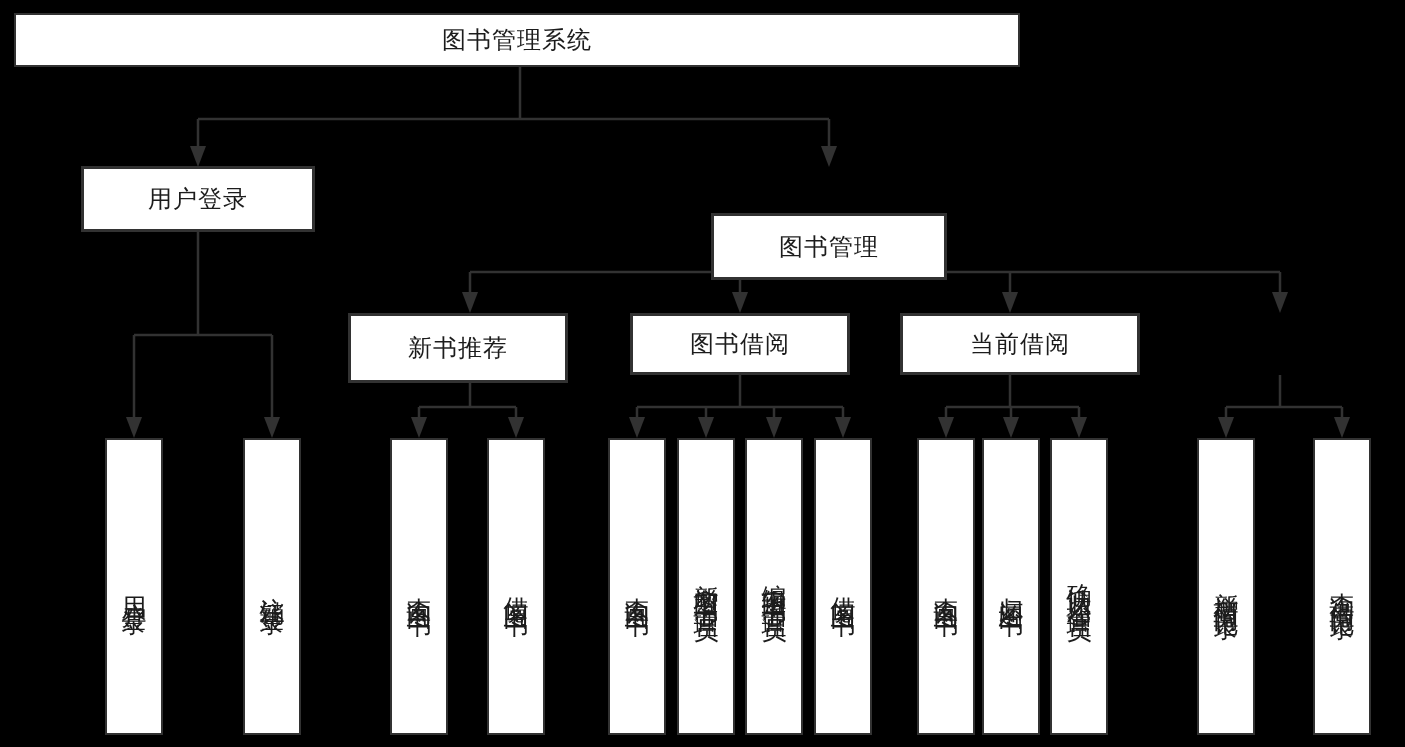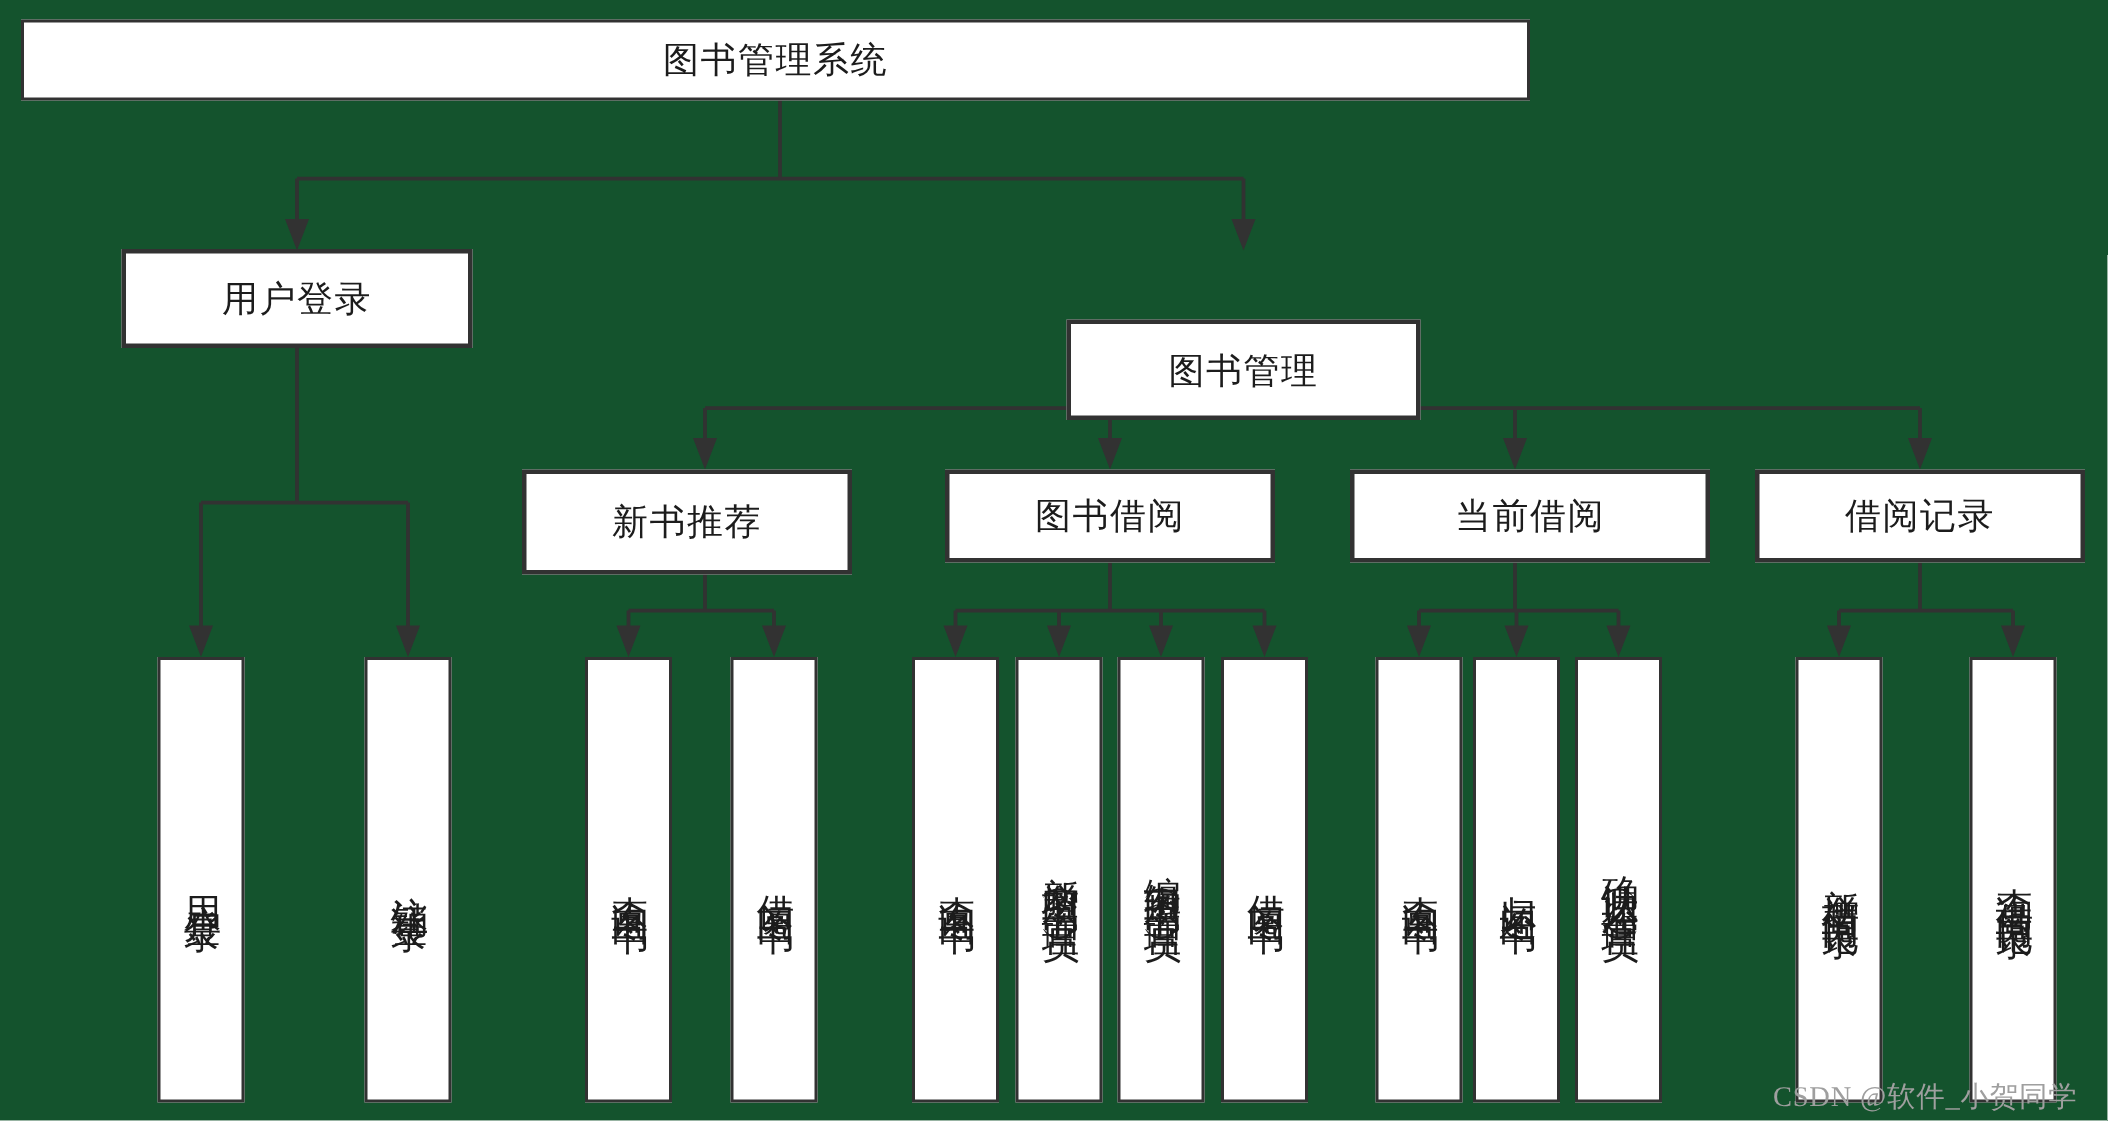--- a/index.html
+++ b/index.html
@@ -7,23 +7,22 @@
     --text:#1c1c1c;
     --box-bg:#ffffff;
     --watermark:#9f9f9f;
   }
   html,body{margin:0;padding:0;background:#ffffff;}
   body{font-family:"Liberation Sans","DejaVu Sans",sans-serif;}
   .canvas{
     position:relative;
     width:1405px;
     height:747px;
-    background:#14532d;
+    background:#000000;
     overflow:hidden;
-    font-family:Liberation Serif, serif;
   }
   svg.connectors{
     position:absolute;
     left:0;top:0;
     width:1405px;height:747px;
   }
   svg.connectors .ln{
     fill:none;
     stroke:var(--line);
     stroke-width:2.5;
@@ -120,35 +119,33 @@
   </svg>
 
   <div class="node root" style="left:14px;top:13px;width:1006px;height:54px;">图书管理系统</div>
 
   <div class="node" style="left:81px;top:166px;width:234px;height:66px;">用户登录</div>
   <div class="node" style="left:711px;top:166px;width:236px;height:67px;margin-top:47px;">图书管理</div>
 
   <div class="node" style="left:348px;top:313px;width:220px;height:70px;">新书推荐</div>
   <div class="node" style="left:630px;top:313px;width:220px;height:62px;">图书借阅</div>
   <div class="node" style="left:900px;top:313px;width:240px;height:62px;">当前借阅</div>
-  <div class="node" style="left:1170px;top:313px;width:220px;height:62px;">借阅记录</div>
 
   <div class="node leaf" style="left:105px;top:438px;width:58px;height:297px;">用户登录</div>
   <div class="node leaf" style="left:243px;top:438px;width:58px;height:297px;">注销登录</div>
 
   <div class="node leaf" style="left:390px;top:438px;width:58px;height:297px;">查询图书</div>
   <div class="node leaf" style="left:487px;top:438px;width:58px;height:297px;">借阅图书</div>
 
   <div class="node leaf" style="left:608px;top:438px;width:58px;height:297px;">查询图书</div>
   <div class="node leaf" style="left:677px;top:438px;width:58px;height:297px;">新增图书（管理员）</div>
   <div class="node leaf" style="left:745px;top:438px;width:58px;height:297px;">编辑图书（管理员）</div>
   <div class="node leaf" style="left:814px;top:438px;width:58px;height:297px;">借阅图书</div>
 
   <div class="node leaf" style="left:917px;top:438px;width:58px;height:297px;">查询图书</div>
   <div class="node leaf" style="left:982px;top:438px;width:58px;height:297px;">归还图书</div>
   <div class="node leaf" style="left:1050px;top:438px;width:58px;height:297px;">确认归还（管理员）</div>
 
   <div class="node leaf" style="left:1197px;top:438px;width:58px;height:297px;">新增借阅记录</div>
   <div class="node leaf" style="left:1313px;top:438px;width:58px;height:297px;">查询借阅记录</div>
 
-  <div class="watermark">CSDN @软件_小贺同学</div>
 
 </div>
 
 </body></html>

